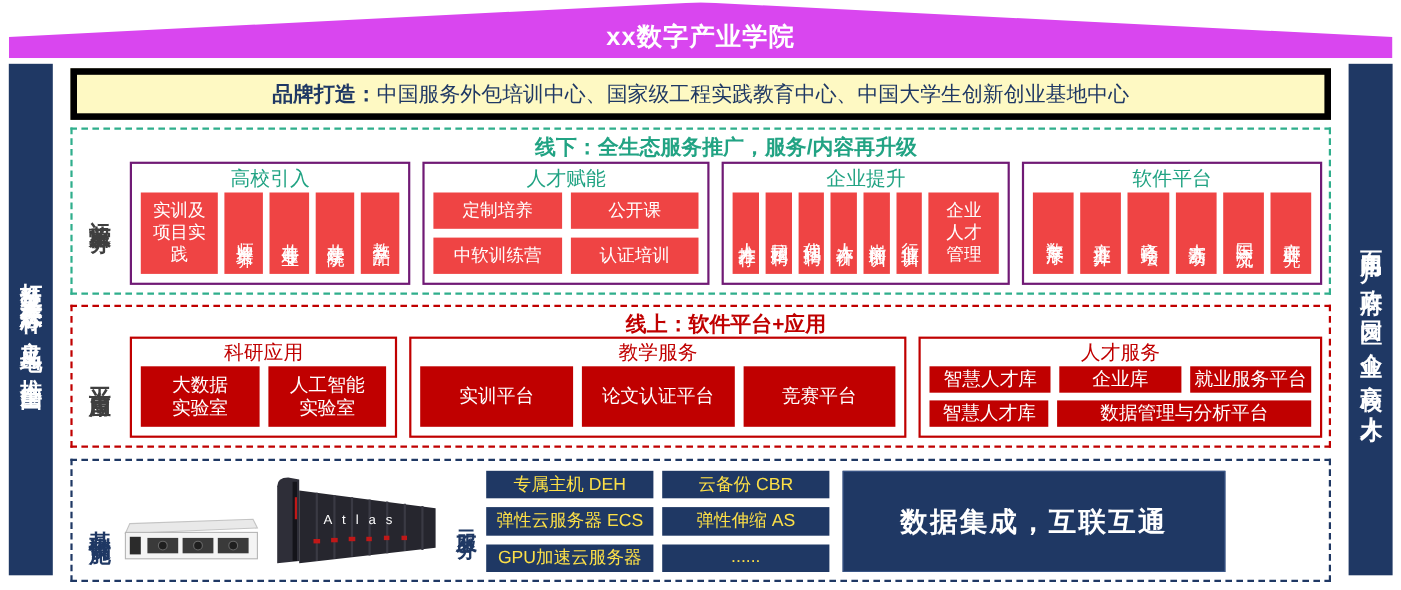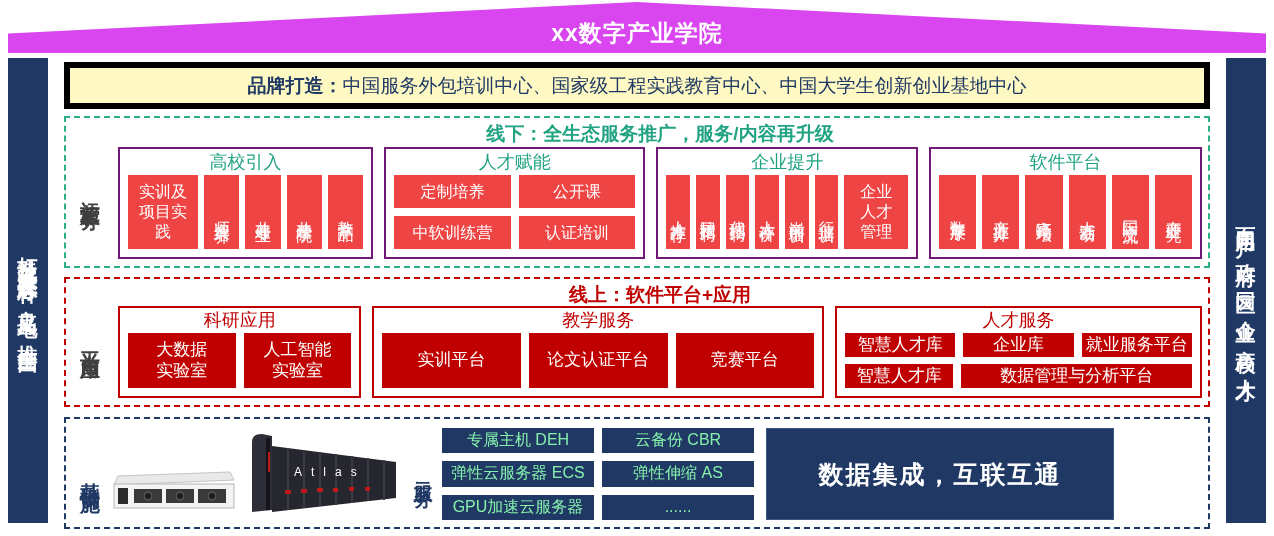--- a/index.html
+++ b/index.html
@@ -66,21 +66,21 @@
     justify-content:center; text-align:center; white-space:pre-line; line-height:1.2; }
   .flex2a { flex:2.09; } .flex2b { flex:2.13; }
 
   
   .cloud-label { position:absolute; left:342px; top:0; bottom:0; width:30px;
     display:flex; align-items:center; justify-content:center; }
   .cloud-label span { writing-mode:vertical-rl; font-size:19px; font-weight:bold;
     letter-spacing:4px; color:#1F3864; }
   .cloud-grid { position:absolute; left:376px; top:9px; width:312px; height:92px;
     display:grid; grid-template-columns:1fr 1fr; grid-template-rows:1fr 1fr 1fr; gap:8px; }
-  .ccell { background:#1F3864; color:#86efac; font-size:16px; display:flex;
+  .ccell { background:#1F3864; color:#fde047; font-size:16px; display:flex;
     align-items:center; justify-content:center; }
   .integration { position:absolute; left:700px; top:9px; width:348px; height:92px;
     background:#1F3864; border:1px solid #3a5687; color:#fff; font-weight:bold; font-size:25px;
     letter-spacing:2px; display:flex; align-items:center; justify-content:center; }
   .rack-img { position:absolute; left:42px; top:49px; }
   .atlas-img { position:absolute; left:176px; top:13px; }
 </style>
 </head>
 <body>
 

